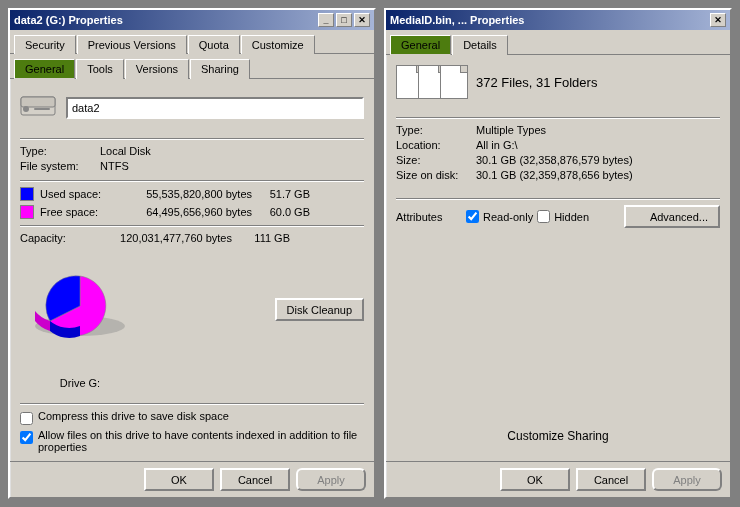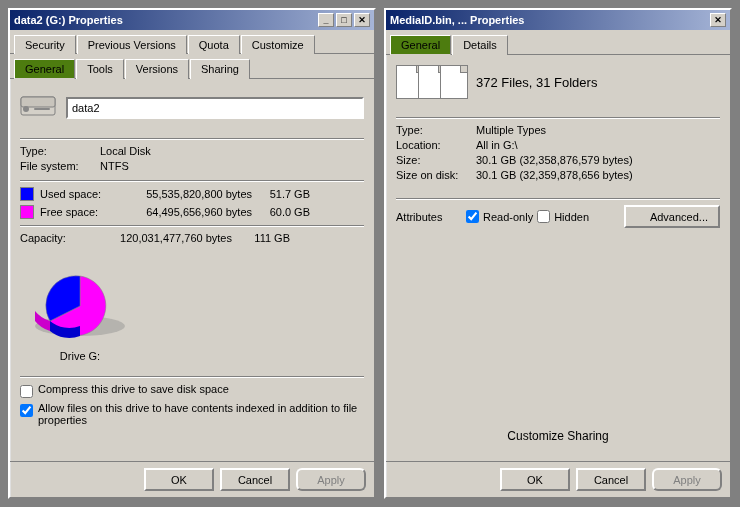--- a/index.html
+++ b/index.html
@@ -192,20 +192,21 @@
       background: #808080;
       margin: 6px 0;
       box-shadow: 0 1px 0 #ffffff;
     }
 
     .pie-container {
       display: flex;
       flex-direction: column;
       align-items: center;
       margin: 8px 0;
+      gap: 27px;
     }
 
     .pie-label {
       margin-top: 4px;
       font-size: 11px;
     }
 
     .checkbox-row {
       display: flex;
       align-items: flex-start;
@@ -375,20 +376,23 @@
 
           <path d="M60,45 L60,15 A30,30 0 1,1 30,60 Z" fill="#ff00ff" stroke="#808080" stroke-width="0.5"></path>
 
           <path d="M60,45 L30,60 A30,30 0 0,1 60,15 Z" fill="#0000ff" stroke="#808080" stroke-width="0.5"></path>
 
           <path d="M15,60 A30,30 0 0,0 30,70 L30,60 A30,30 0 0,1 15,50 Z" fill="#cc00cc"></path>
 
           <path d="M30,60 L30,70 A30,30 0 0,0 60,75 L60,65 A30,30 0 0,1 30,60" fill="#0000cc"></path>
         </svg>
         <span class="pie-label">Drive G:</span>
+      </div>
+      <div style="flex:1; display:flex; justify-content:flex-end; align-items:flex-end; padding-top: 50px;">
+        <button class="btn">Disk Cleanup</button>
       </div>
     </div>
 
     <div class="separator"></div>
 
     <div class="checkbox-row">
       <input type="checkbox" style="">
       <span>Compress this drive to save disk space</span>
     </div>
     <div class="checkbox-row">

